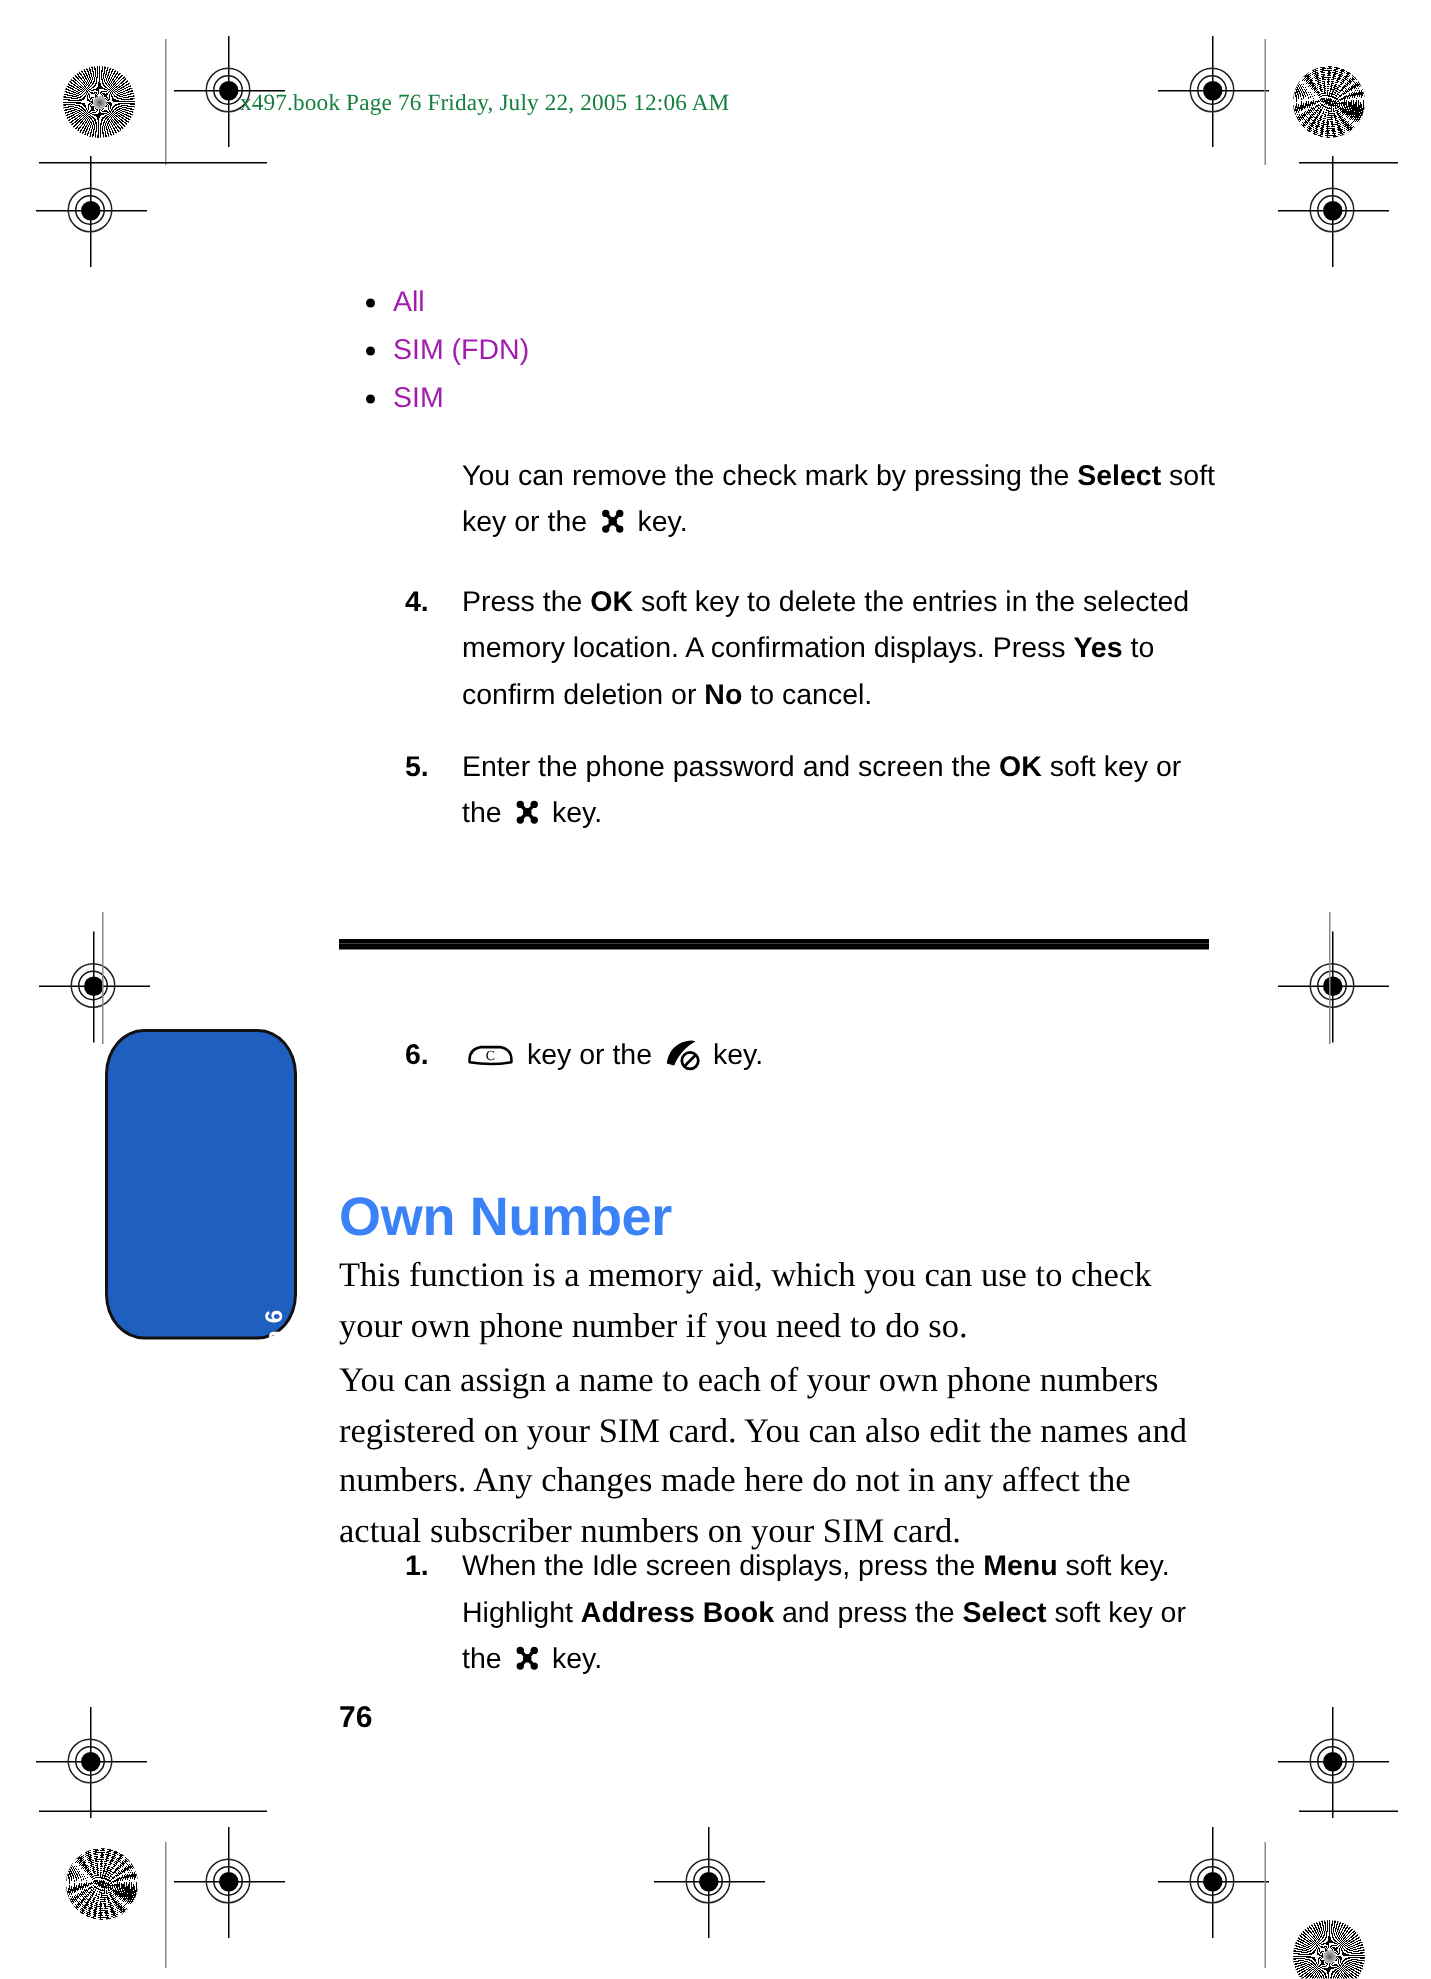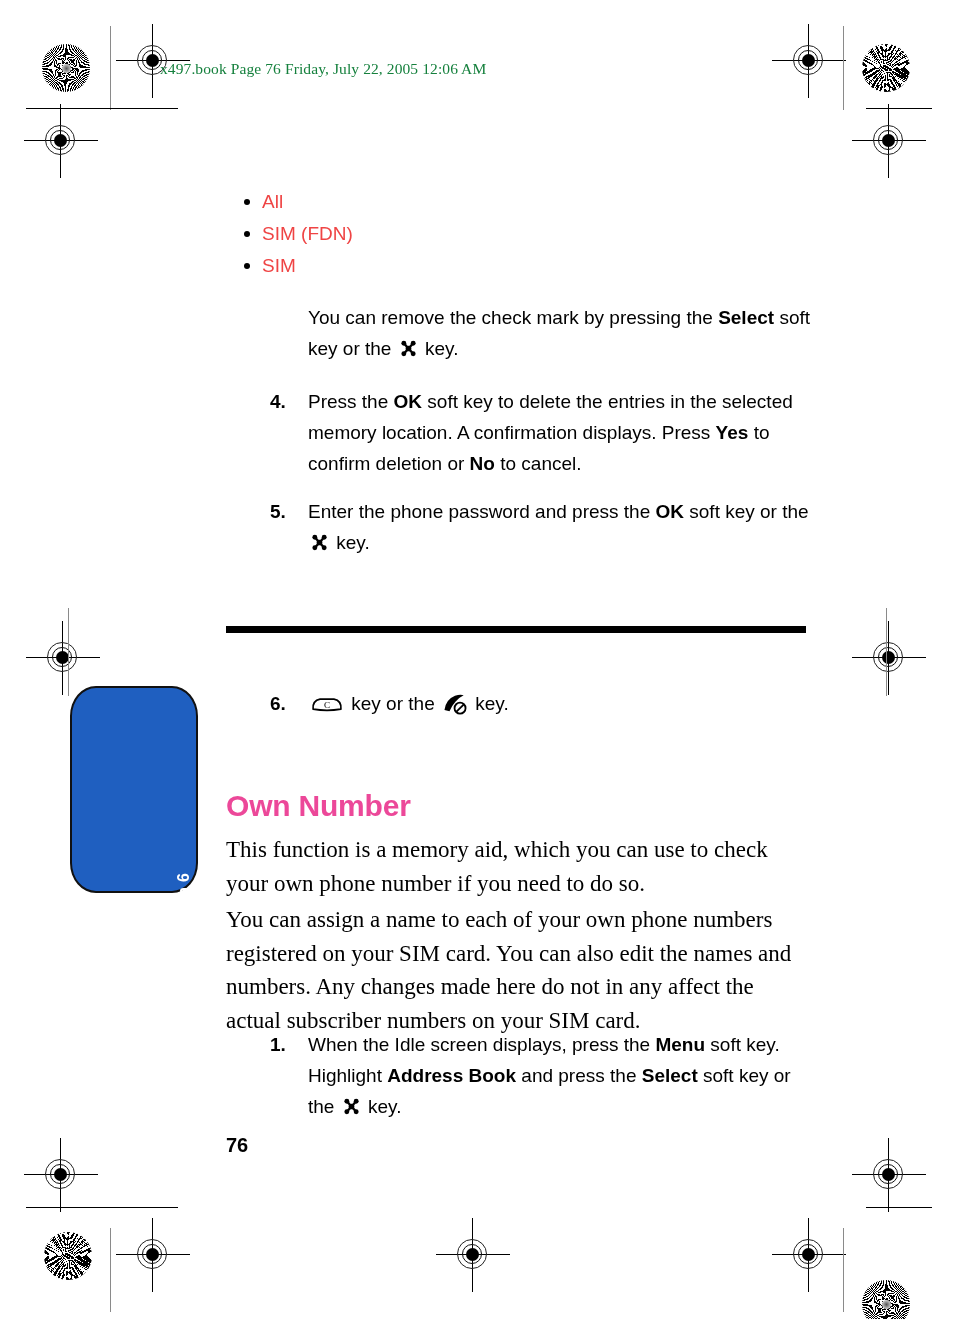--- a/index.html
+++ b/index.html
@@ -108,21 +108,21 @@
     width: 584px;
   }
 
   .bullet-list { margin: 0; padding: 0; list-style: none; }
   .bullet-list li {
     position: relative;
     padding-left: 36px;
     font-size: 19px;
     line-height: 32px;
     margin: 0;
-    color: #ef4444;
+    color: #a21caf;
   }
   .bullet-list li .bullet-dot {
     position: absolute; left: 18px; top: 13px;
     width: 6px; height: 6px; background: #000; border-radius: 50%;
   }
 
   .para {
     font-size: 19px;
     line-height: 31px;
     margin: 14px 0 0 0;
@@ -170,22 +170,22 @@
     font-size: 18px;
     line-height: 22px;
     padding: 9px 0 10px 0;
   }
 
   
   .section-heading {
     position: absolute;
     left: 226px;
     top: 764px;
-    color: #ec4899;
-    font-size: 30px;
+    color: #3b82f6;
+    font-size: 36px;
     font-weight: bold;
     letter-spacing: -0.2px;
     line-height: 34px;
   }
 
   
   .body-serif {
     position: absolute;
     left: 226px;
     width: 584px;
@@ -349,21 +349,21 @@
       </svg></span><span> key.</span>
   </p>
 
   <div class="step" style="margin-top:22px;">
     <span class="step-num">4.</span>
     <span>Press the </span><b>OK</b><span> soft key to delete the entries in the selected memory location. A confirmation displays. Press </span><b>Yes</b><span> to confirm deletion or </span><b>No</b><span> to cancel.</span>
   </div>
 
   <div class="step" style="margin-top:17px;">
     <span class="step-num">5.</span>
-    <span>Enter the phone password and press the </span><b>OK</b><span> soft key or the </span><span class="key-icon key-nav">
+    <span>Enter the phone password and screen the </span><b>OK</b><span> soft key or the </span><span class="key-icon key-nav">
       <svg viewBox="0 0 24 24" width="19" height="19" aria-hidden="true">
         <circle cx="12" cy="12" r="3.6" fill="#000"></circle>
         <circle cx="6.1" cy="5.4" r="3.1" fill="#000"></circle>
         <circle cx="17.9" cy="5.4" r="3.1" fill="#000"></circle>
         <circle cx="6.1" cy="18.6" r="3.1" fill="#000"></circle>
         <circle cx="17.9" cy="18.6" r="3.1" fill="#000"></circle>
         <path d="M6.1 5.4 L12 12 L17.9 5.4" stroke="#000" stroke-width="3" fill="none" stroke-linecap="round"></path>
         <path d="M6.1 18.6 L12 12 L17.9 18.6" stroke="#000" stroke-width="3" fill="none" stroke-linecap="round"></path>
       </svg></span><span> key.</span>
   </div>

